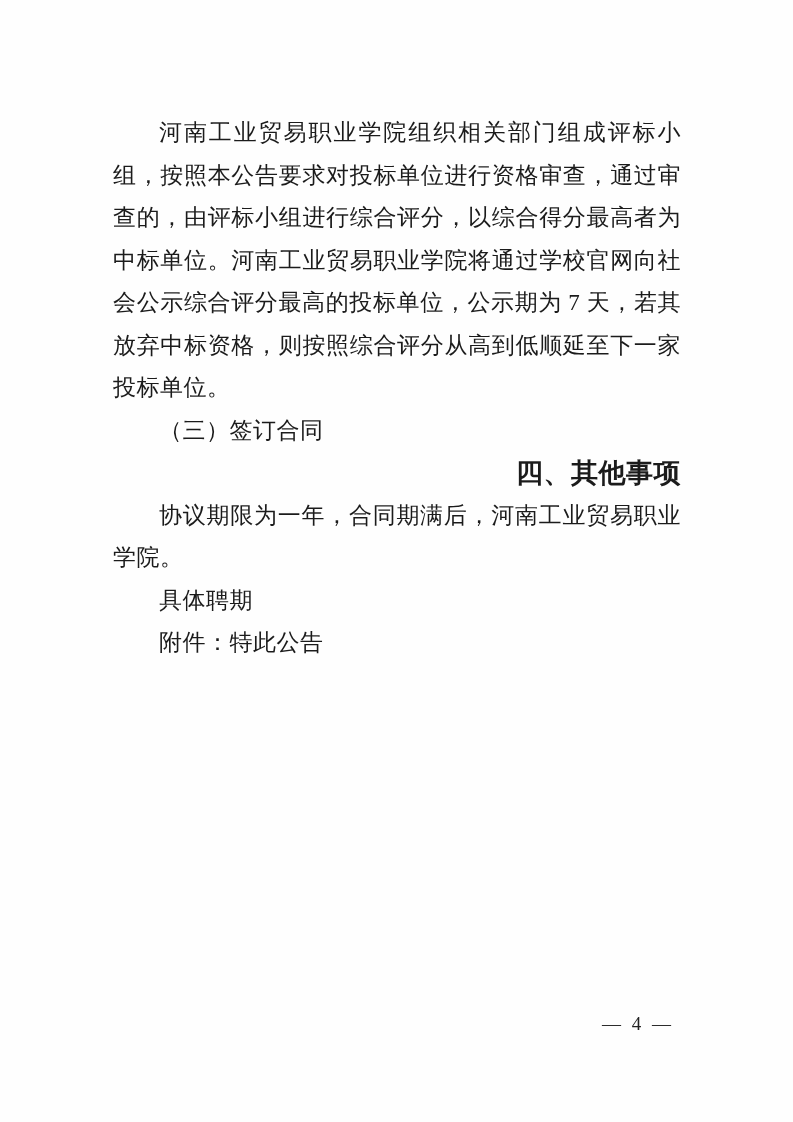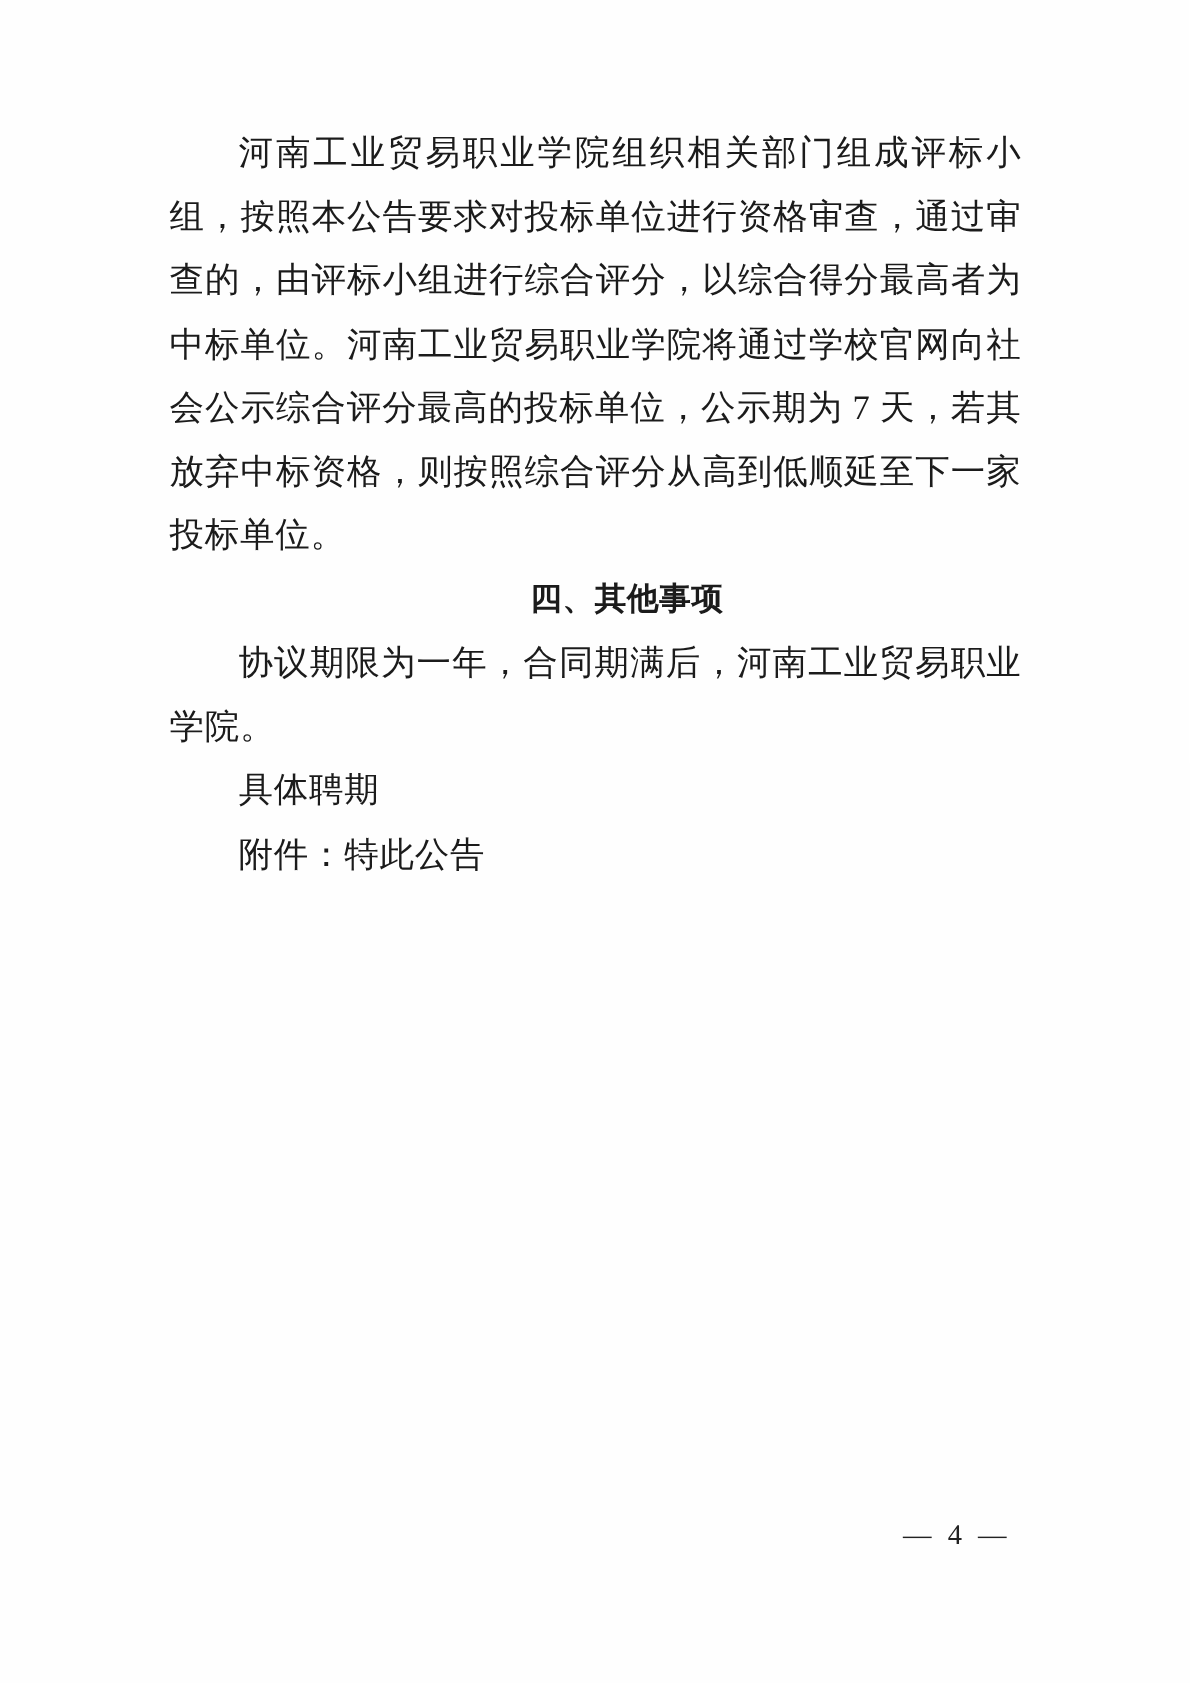--- a/index.html
+++ b/index.html
@@ -11,41 +11,41 @@
     position: relative;
     width: 793px;
     height: 1122px;
     background: #fefefe;
     overflow: hidden;
     font-family: "Liberation Serif", "DejaVu Serif", serif;
     color: #1b1b1b;
   }
   .content {
     position: absolute;
-    top: 81px;
+    top: 112px;
     left: 113px;
     width: 568px;
     font-size: 23px;
     line-height: 42.5px;
     text-align: justify;
     text-justify: inter-character;
     letter-spacing: 0.5px;
   }
   .para {
     margin: 0;
     text-indent: 2em;
   }
   .heading-sub {
     text-align: left;
   }
   .heading-bold {
     font-weight: 700;
-    text-align: center;
+    text-align: right;
     font-family: "Liberation Sans", "DejaVu Sans", sans-serif;
-    font-size: 21px;
+    font-size: 27px;
   }
   .signature-block {
     margin: 31px 60px 0 auto;
     width: 236px;
     text-align: center;
     text-indent: 0;
     line-height: 43px;
   }
   .page-footer {
     position: absolute;
@@ -56,20 +56,21 @@
     letter-spacing: 3px;
     color: #222222;
   }
 </style>
 </head>
 <body>
 
 <div class="page">
   <div class="content">
     <p class="para">河南工业贸易职业学院组织相关部门组成评标小组，按照本公告要求对投标单位进行资格审查，通过审查的，由评标小组进行综合评分，以综合得分最高者为中标单位。河南工业贸易职业学院将通过学校官网向社会公示综合评分最高的投标单位，公示期为 7 天，若其放弃中标资格，则按照综合评分从高到低顺延至下一家投标单位。</p>
+    <p class="para heading-sub">（三）签订合同</p>
     <p class="para heading-bold">四、其他事项</p>
     <p class="para">协议期限为一年，合同期满后，河南工业贸易职业学院。</p>
     <p class="para">具体聘期</p>
     <p class="para">附件：特此公告</p>
     <div class="signature-block">
     </div>
   </div>
   <div class="page-footer">— 4 —</div>
 </div>
 

